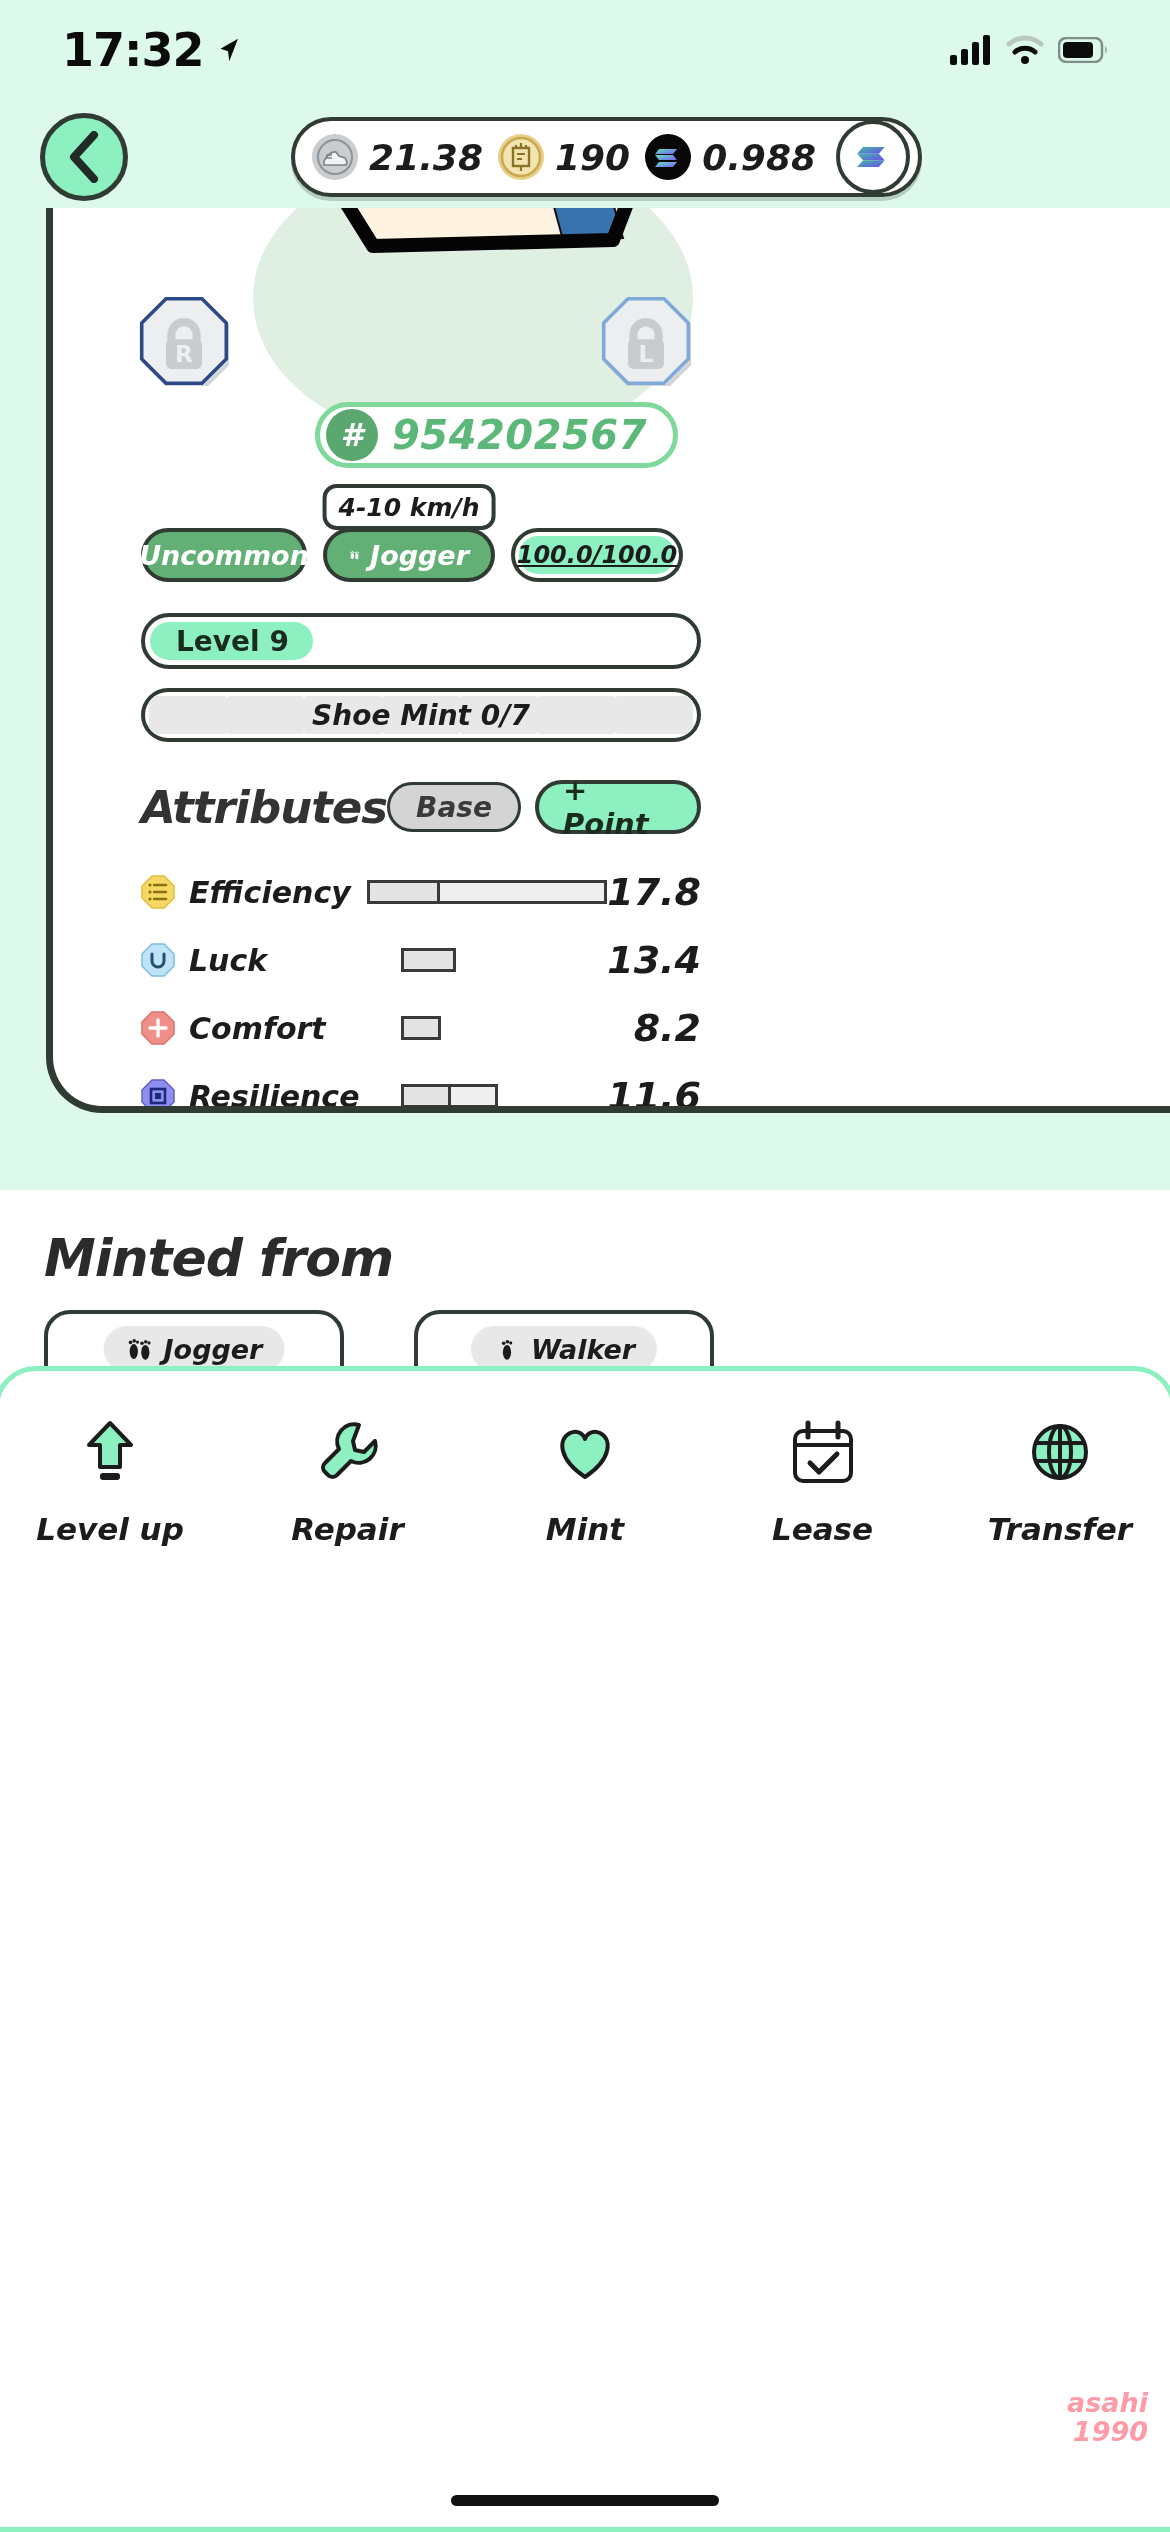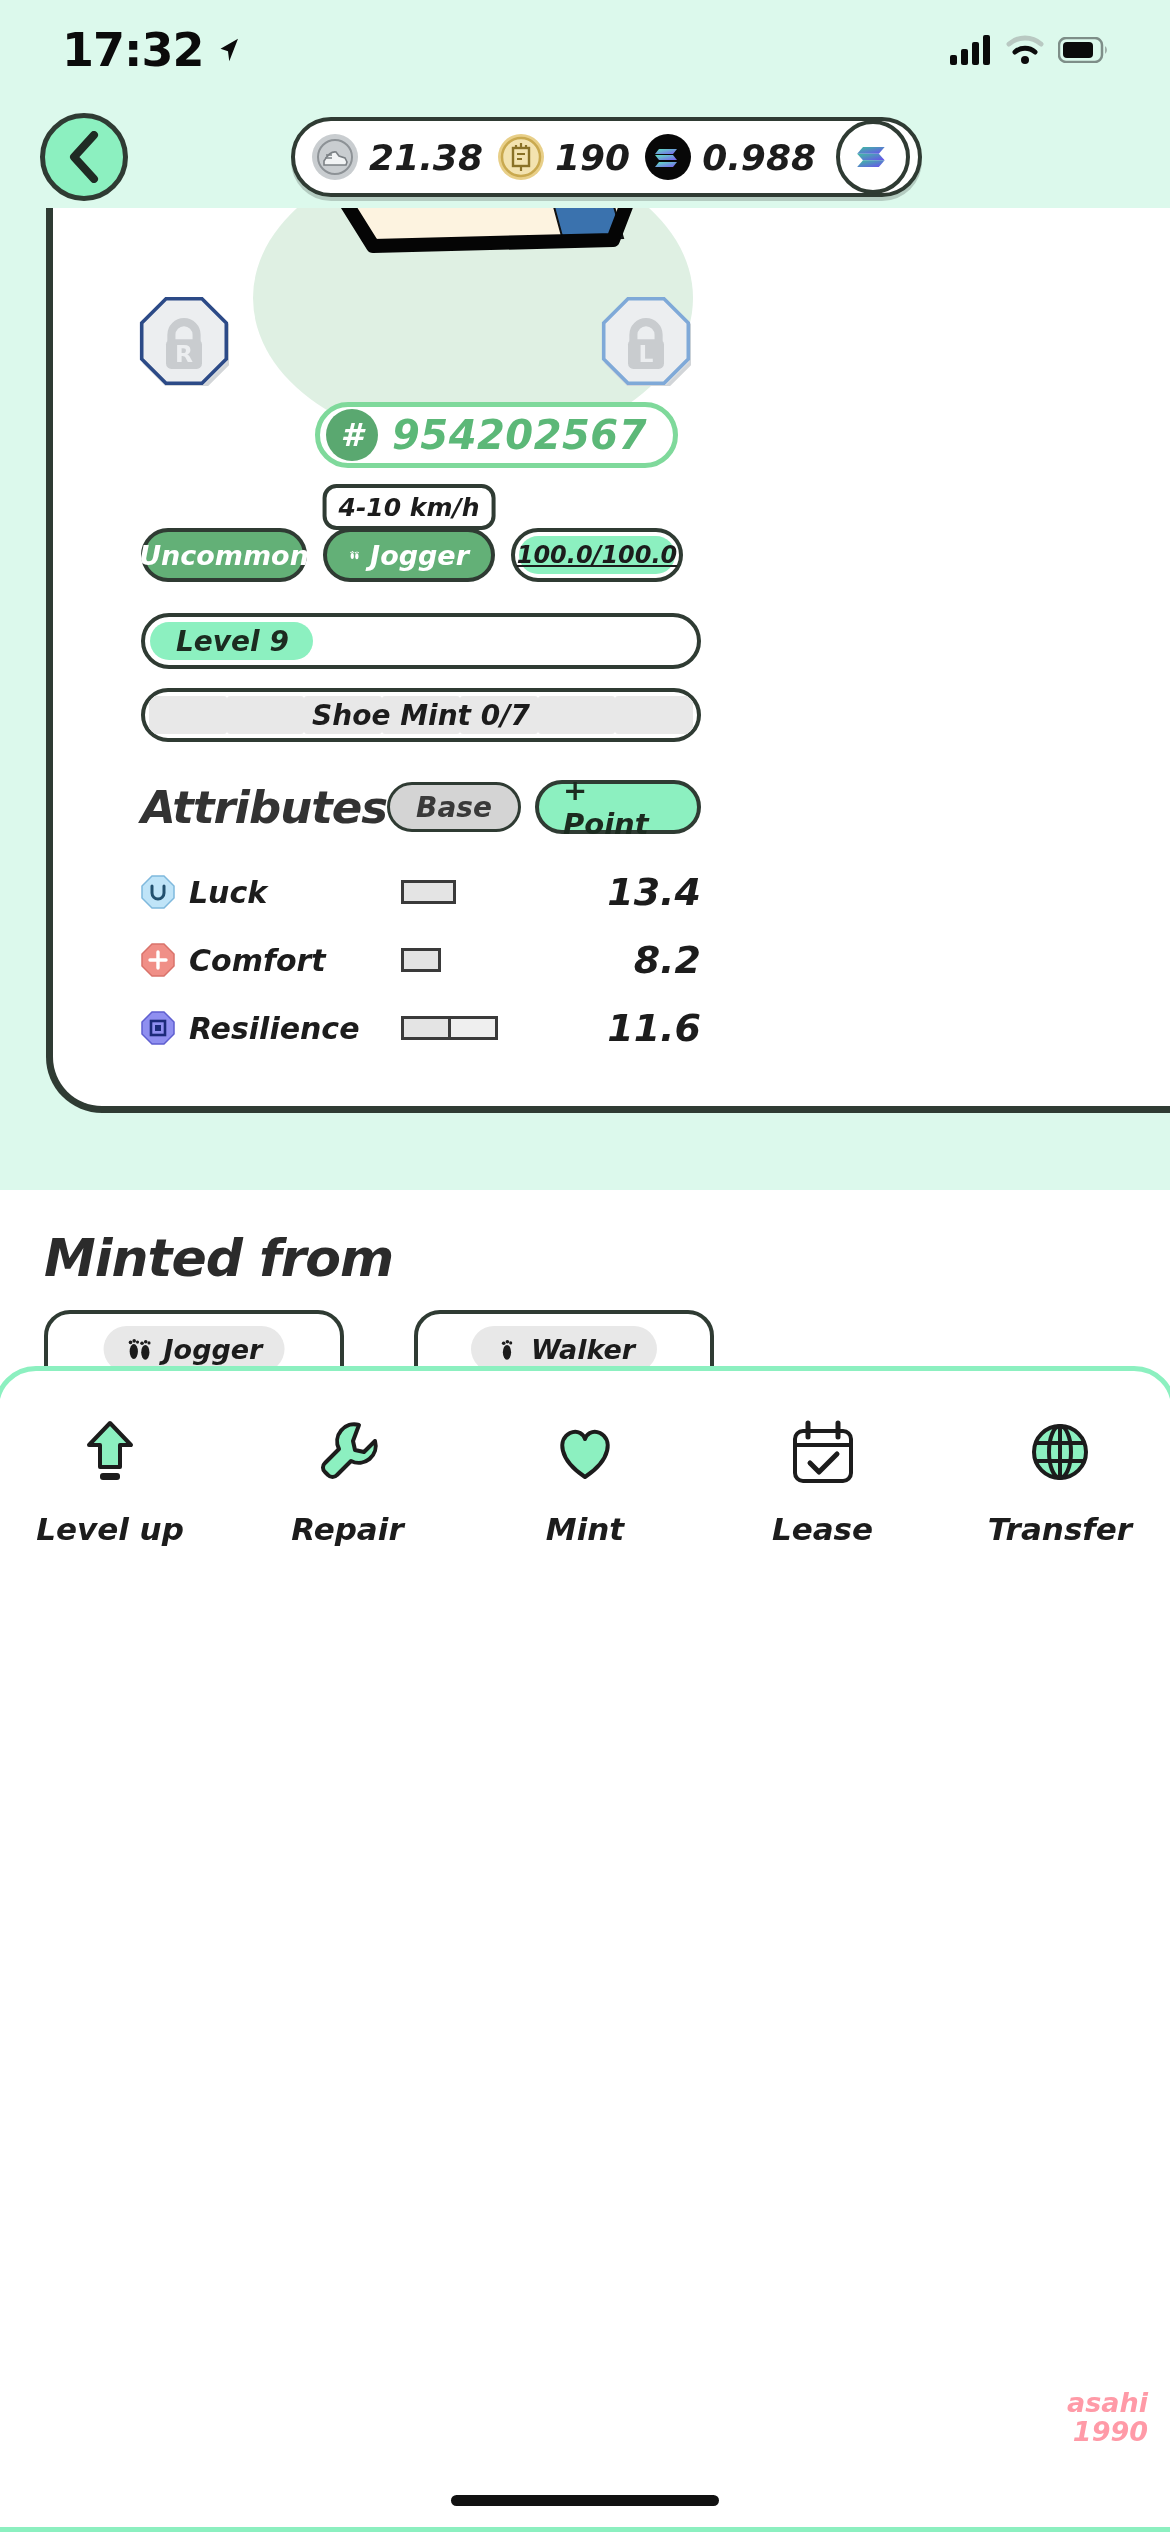--- a/index.html
+++ b/index.html
@@ -138,21 +138,21 @@
 
   
   .level-bar {
     position:absolute; left:88px; top:405px; width:560px; height:56px;
     border:4px solid #2f3b33; border-radius:30px; background:#fff;
     padding:5px; overflow:hidden;
   }
   .level-fill {
     height:100%; background:#8cf0c0; border-radius:26px;
     display:flex; align-items:center; padding-left:26px;
-    font-size:28px; font-weight:bold; font-style:italic; color:#1c2b20;
+    font-size:28px; font-weight:bold; color:#1c2b20;
   }
 
   
   .mint-bar {
     position:absolute; left:88px; top:480px; width:560px; height:54px;
     border:4px solid #2f3b33; border-radius:28px; background:#fff;
     padding:4px; display:flex; overflow:hidden;
   }
   .mint-seg { flex:1; background:#e8e8e8; border-radius:3px; }
   .mint-label {
@@ -439,20 +439,34 @@
       </div>
 
       <div class="attr-header">
         <div class="attr-title">Attributes</div>
         <div class="btn-base">Base</div>
         <div class="btn-point">+ Point</div>
       </div>
 
       <div class="attr-list">
 
+        <div class="attr-row">
+          <svg class="attr-ico" viewBox="0 0 34 34">
+            <polygon points="11,1 23,1 33,11 33,23 23,33 11,33 1,23 1,11" fill="#f5d964" stroke="#e0be3e" stroke-width="1.5"></polygon>
+            <path d="M13 10 h12 M13 17 h12 M13 24 h12" stroke="#8a6f12" stroke-width="2.4" stroke-linecap="round"></path>
+            <circle cx="9" cy="10" r="1.6" fill="#8a6f12"></circle>
+              <circle cx="9" cy="17" r="1.6" fill="#8a6f12"></circle>
+              <circle cx="9" cy="24" r="1.6" fill="#8a6f12"></circle>
+          </svg>
+          <div class="attr-name">Efficiency</div>
+          <div class="attr-track">
+            <div class="attr-fill" style="width:30%"></div>
+          </div>
+          <div class="attr-val">17.8</div>
+        </div>
 
         <div class="attr-row">
           <svg class="attr-ico" viewBox="0 0 34 34">
             <polygon points="11,1 23,1 33,11 33,23 23,33 11,33 1,23 1,11" fill="#bfe4f8" stroke="#7fb9dd" stroke-width="1.5"></polygon>
             <path d="M11 11 v7 a6 6 0 0 0 12 0 v-7" fill="none" stroke="#22506e" stroke-width="3" stroke-linecap="round"></path>
           </svg>
           <div class="attr-name">Luck</div>
           <div class="attr-track short">
             <div class="attr-fill" style="width:100%;border-right:none"></div>
           </div>

